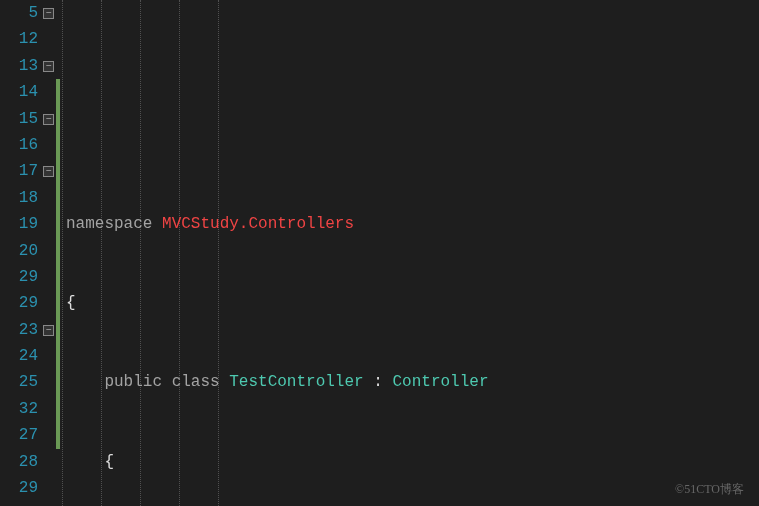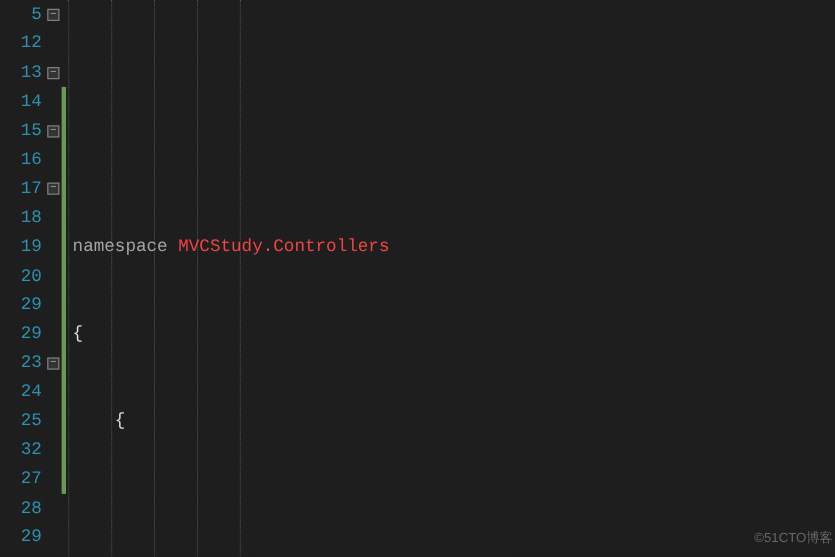--- a/index.html
+++ b/index.html
@@ -72,25 +72,25 @@
   .txt  { color: #ef4444; }
   .punc { color: #dcdcdc; }
   .guide {
     position: absolute;
     top: 0;
     bottom: 0;
     border-left: 1px dotted #505050;
   }
   .watermark {
     position: absolute;
-    right: 2px;
+    right: 15px;
     bottom: 6px;
     color: #676767;
     font-size: 12px;
-    font-family: Liberation Sans, sans-serif;
+    font-family: Liberation Serif, serif;
   }
 </style>
 </head>
 <body>
 
 <div class="editor">
   <div class="gutter" id="gutter">
       <div>5</div>
       <div>12</div>
       <div>13</div>
@@ -123,20 +123,21 @@
     </div>
   <div class="code">
     <div class="guide" style="left:0px"></div>
     <div class="guide" style="left:39px"></div>
     <div class="guide" style="left:78px"></div>
     <div class="guide" style="left:117px"></div>
     <div class="guide" style="left:156px"></div>
 
     <div class="line"><span class="kw">namespace</span><span class="txt"> MVCStudy.Controllers</span></div>
     <div class="line"><span class="punc">{</span></div>
+    <div class="line">    <span class="kw">public</span> <span class="kw">class</span> <span class="type">TestController</span><span class="punc"> : </span><span class="type">Controller</span></div>
     <div class="line">    <span class="punc">{</span></div>
     
     
     
     
     
     
     
     
     

